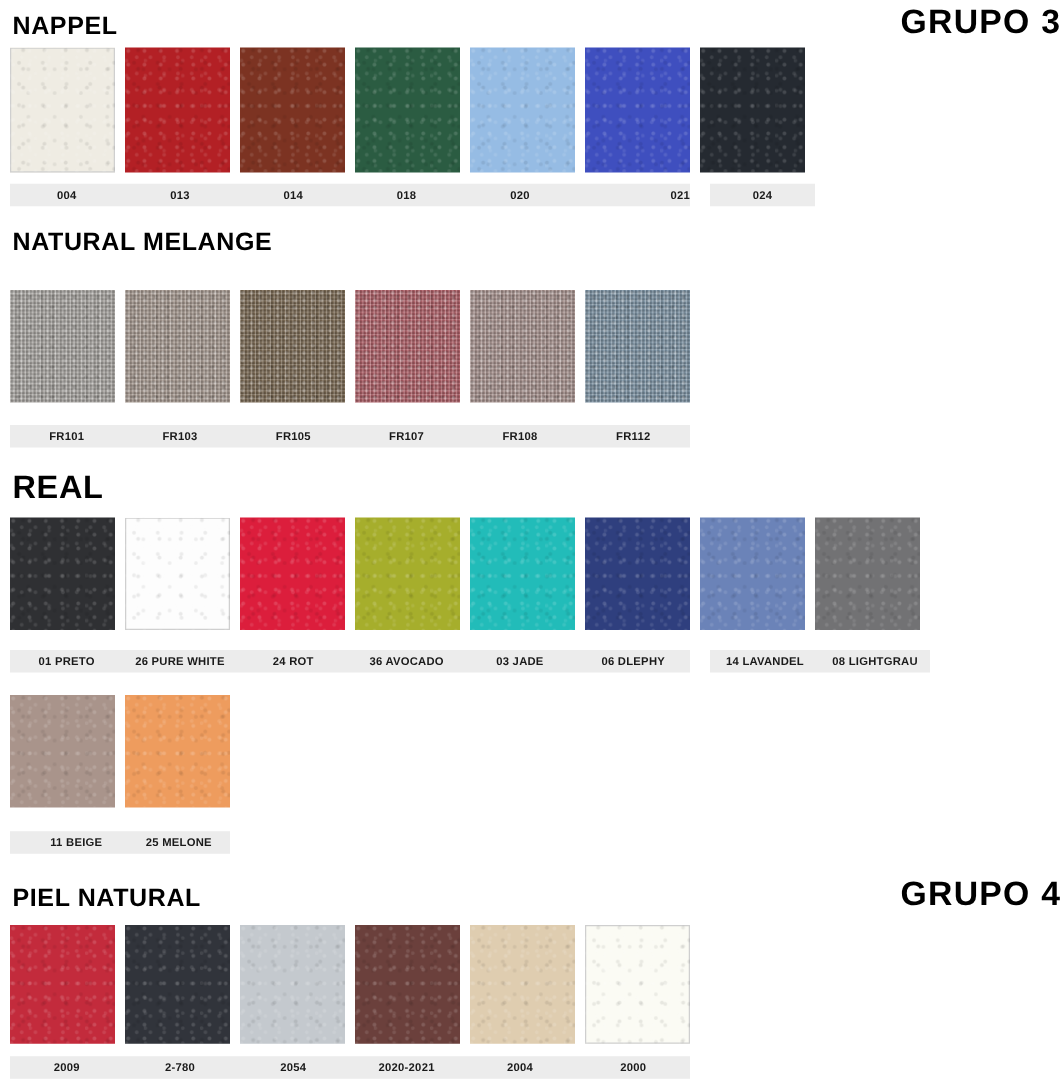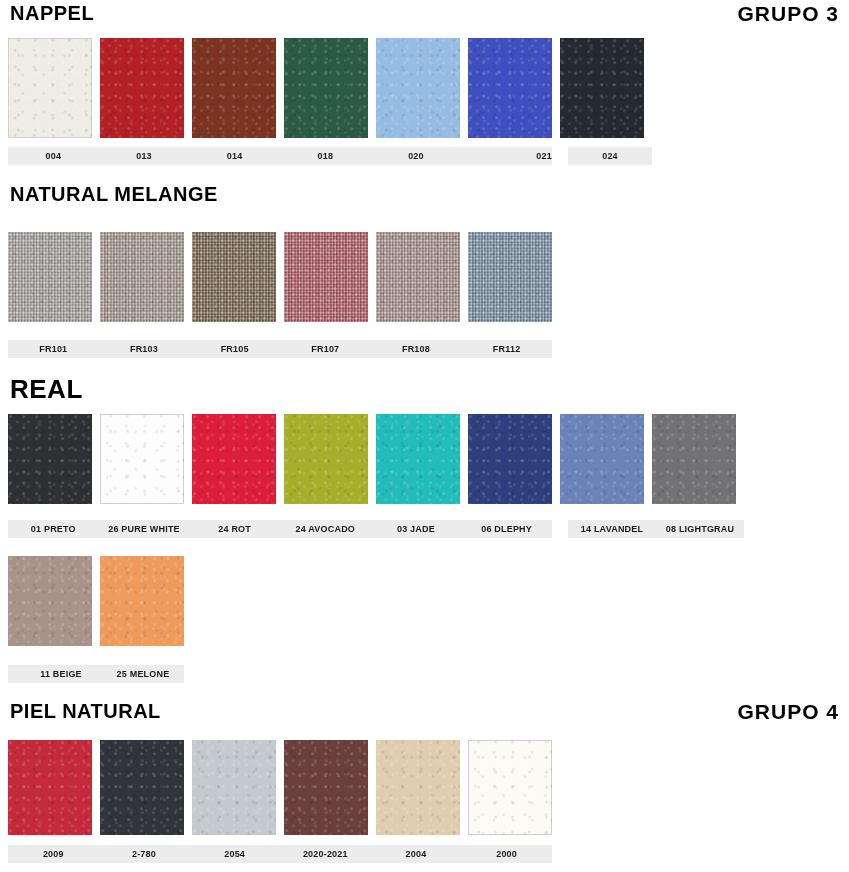--- a/index.html
+++ b/index.html
@@ -16,38 +16,37 @@
   }
 
   .catalog { position: relative; width: 849px; height: 872px; }
 
   
   .heading-row {
     position: absolute;
     left: 0;
     width: 849px;
     display: flex;
-    align-items: flex-start;
+    align-items: flex-end;
     justify-content: space-between;
   }
   .section-title {
     font-weight: bold;
     color: #000000;
     letter-spacing: 0.5px;
     white-space: nowrap;
     padding-left: 10px;
   }
   .section-title.size-md { font-size: 20px; }
   .section-title.size-lg { font-size: 26px; }
   .group-label {
     font-weight: bold;
-    font-size: 21px;
+    font-size: 27px;
     color: #000000;
     white-space: nowrap;
-    padding-right: 10px;
     letter-spacing: 1px;
   }
 
   
   .swatch-row {
     position: absolute;
     left: 8px;
     display: flex;
   }
   .swatch {
@@ -200,21 +199,21 @@
         <div class="grain"></div>
       </div>
       <div class="swatch" title="08 LIGHTGRAU" style="width: 84px; height: 90px; background: rgb(114, 114, 116);">
         <div class="grain"></div>
       </div>
     </div>
     <div class="label-band" style="left: 8px; top: 520px; width: 544px; height: 18px;">
       <div class="swatch-label" style="width: 90.6667px;">01 PRETO</div>
       <div class="swatch-label" style="width: 90.6667px;">26 PURE WHITE</div>
       <div class="swatch-label" style="width: 90.6667px;">24 ROT</div>
-      <div class="swatch-label" style="width: 90.6667px;">24 AVOCADO</div>
+      <div class="swatch-label" style="width: 90.6667px;">36 AVOCADO</div>
       <div class="swatch-label" style="width: 90.6667px;">03 JADE</div>
       <div class="swatch-label" style="width: 90.6667px;">06 DLEPHY</div>
     </div>
     <div class="label-band" style="left: 568px; top: 520px; width: 176px; height: 18px;">
       <div class="swatch-label" style="width: 88px;">14 LAVANDEL</div>
       <div class="swatch-label" style="width: 88px;">08 LIGHTGRAU</div>
     </div>
     <div class="swatch-row" style="top: 556px; gap: 8px;">
       <div class="swatch" title="11 BEIGE" style="width: 84px; height: 90px; background: rgb(169, 148, 139);">
         <div class="grain"></div>

